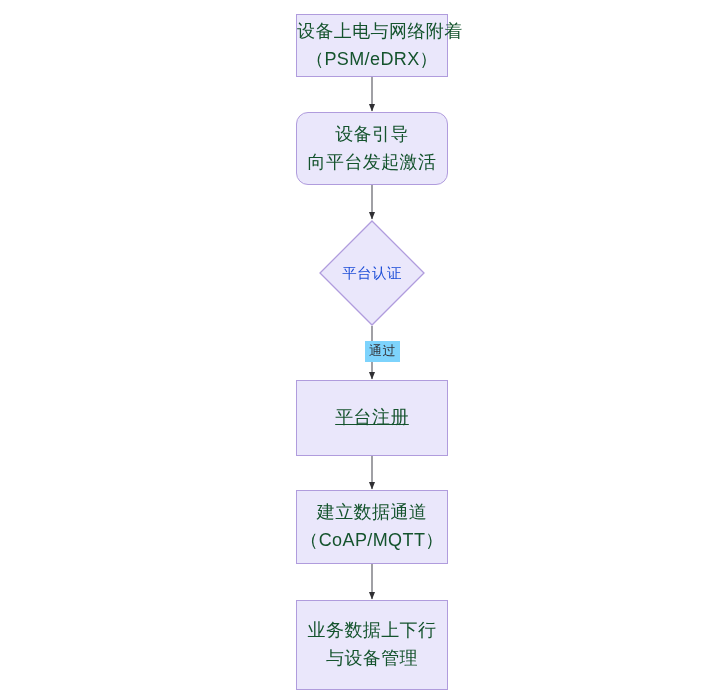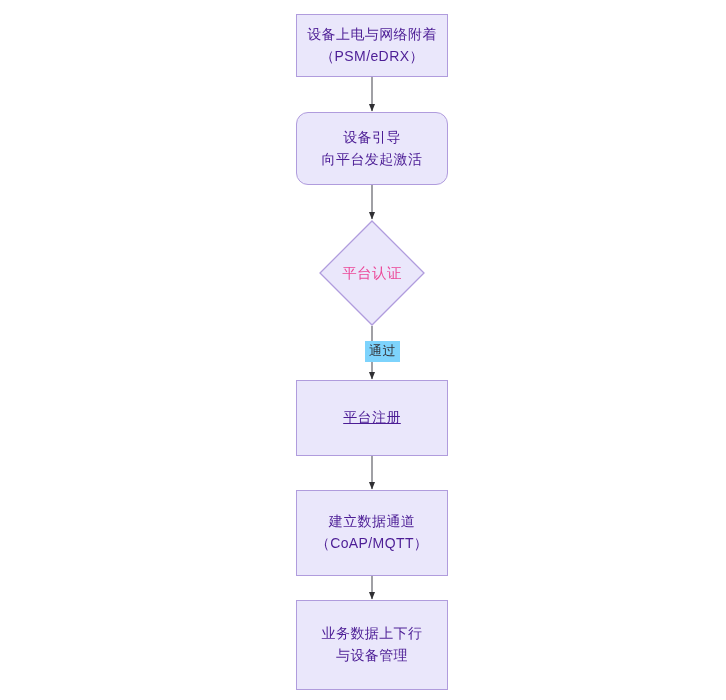--- a/index.html
+++ b/index.html
@@ -34,25 +34,24 @@
   }
 
   
   .node {
     position: absolute;
     box-sizing: border-box;
     background: #eae7fb;
     border: 1.3px solid #b09cdd;
     display: flex;
     flex-direction: column;
-    align-items: center;
     justify-content: center;
     text-align: center;
-    color: #4c1d95;
-    font-size: 14px;
+    color: #14532d;
+    font-size: 18px;
     line-height: 1.55;
     letter-spacing: 0.4px;
   }
   .node .line {
     display: block;
     white-space: nowrap;
   }
 
   
   .decision {
@@ -64,21 +63,21 @@
   .decision .diamond-shape {
     position: absolute;
     left: 0;
     top: 0;
     width: 100%;
     height: 100%;
   }
   .decision .decision-label {
     position: relative;
     z-index: 2;
-    color: #ec4899;
+    color: #1d4ed8;
     font-size: 14.5px;
     letter-spacing: 0.4px;
     white-space: nowrap;
   }
 
   
   .edge-label {
     position: absolute;
     background: #7dd3fc;
     color: #34343a;
@@ -129,21 +128,21 @@
     </svg>
     <span class="decision-label">平台认证</span>
   </div>
 
   <div class="edge-label" style="left:354px; top:341px;">通过</div>
 
   <div class="node" style="left:296px; top:380px; width:152px; height:76px;text-decoration:underline;">
     <span class="line">平台注册</span>
   </div>
 
-  <div class="node" style="left:296px; top:490px; width:152px; height:86px;">
+  <div class="node" style="left:296px; top:490px; width:152px; height:74px;">
     <span class="line">建立数据通道</span>
     <span class="line">（CoAP/MQTT）</span>
   </div>
 
   <div class="node" style="left:296px; top:600px; width:152px; height:90px;">
     <span class="line">业务数据上下行</span>
     <span class="line">与设备管理</span>
   </div>
 
 </div>

